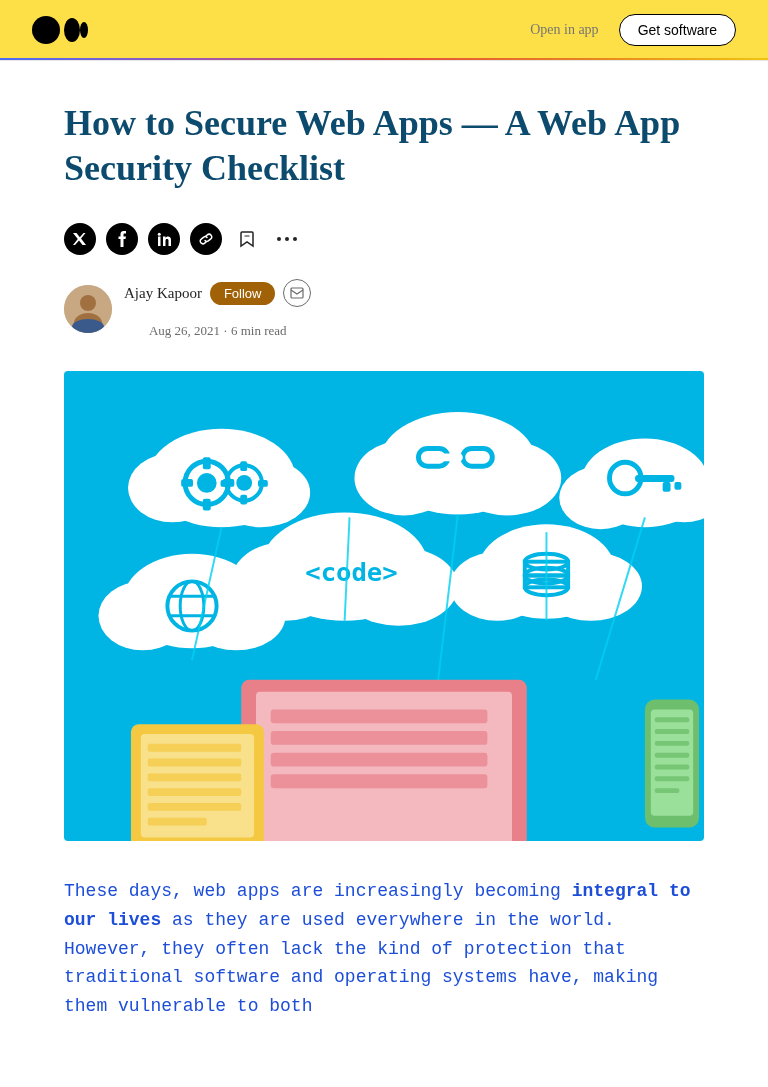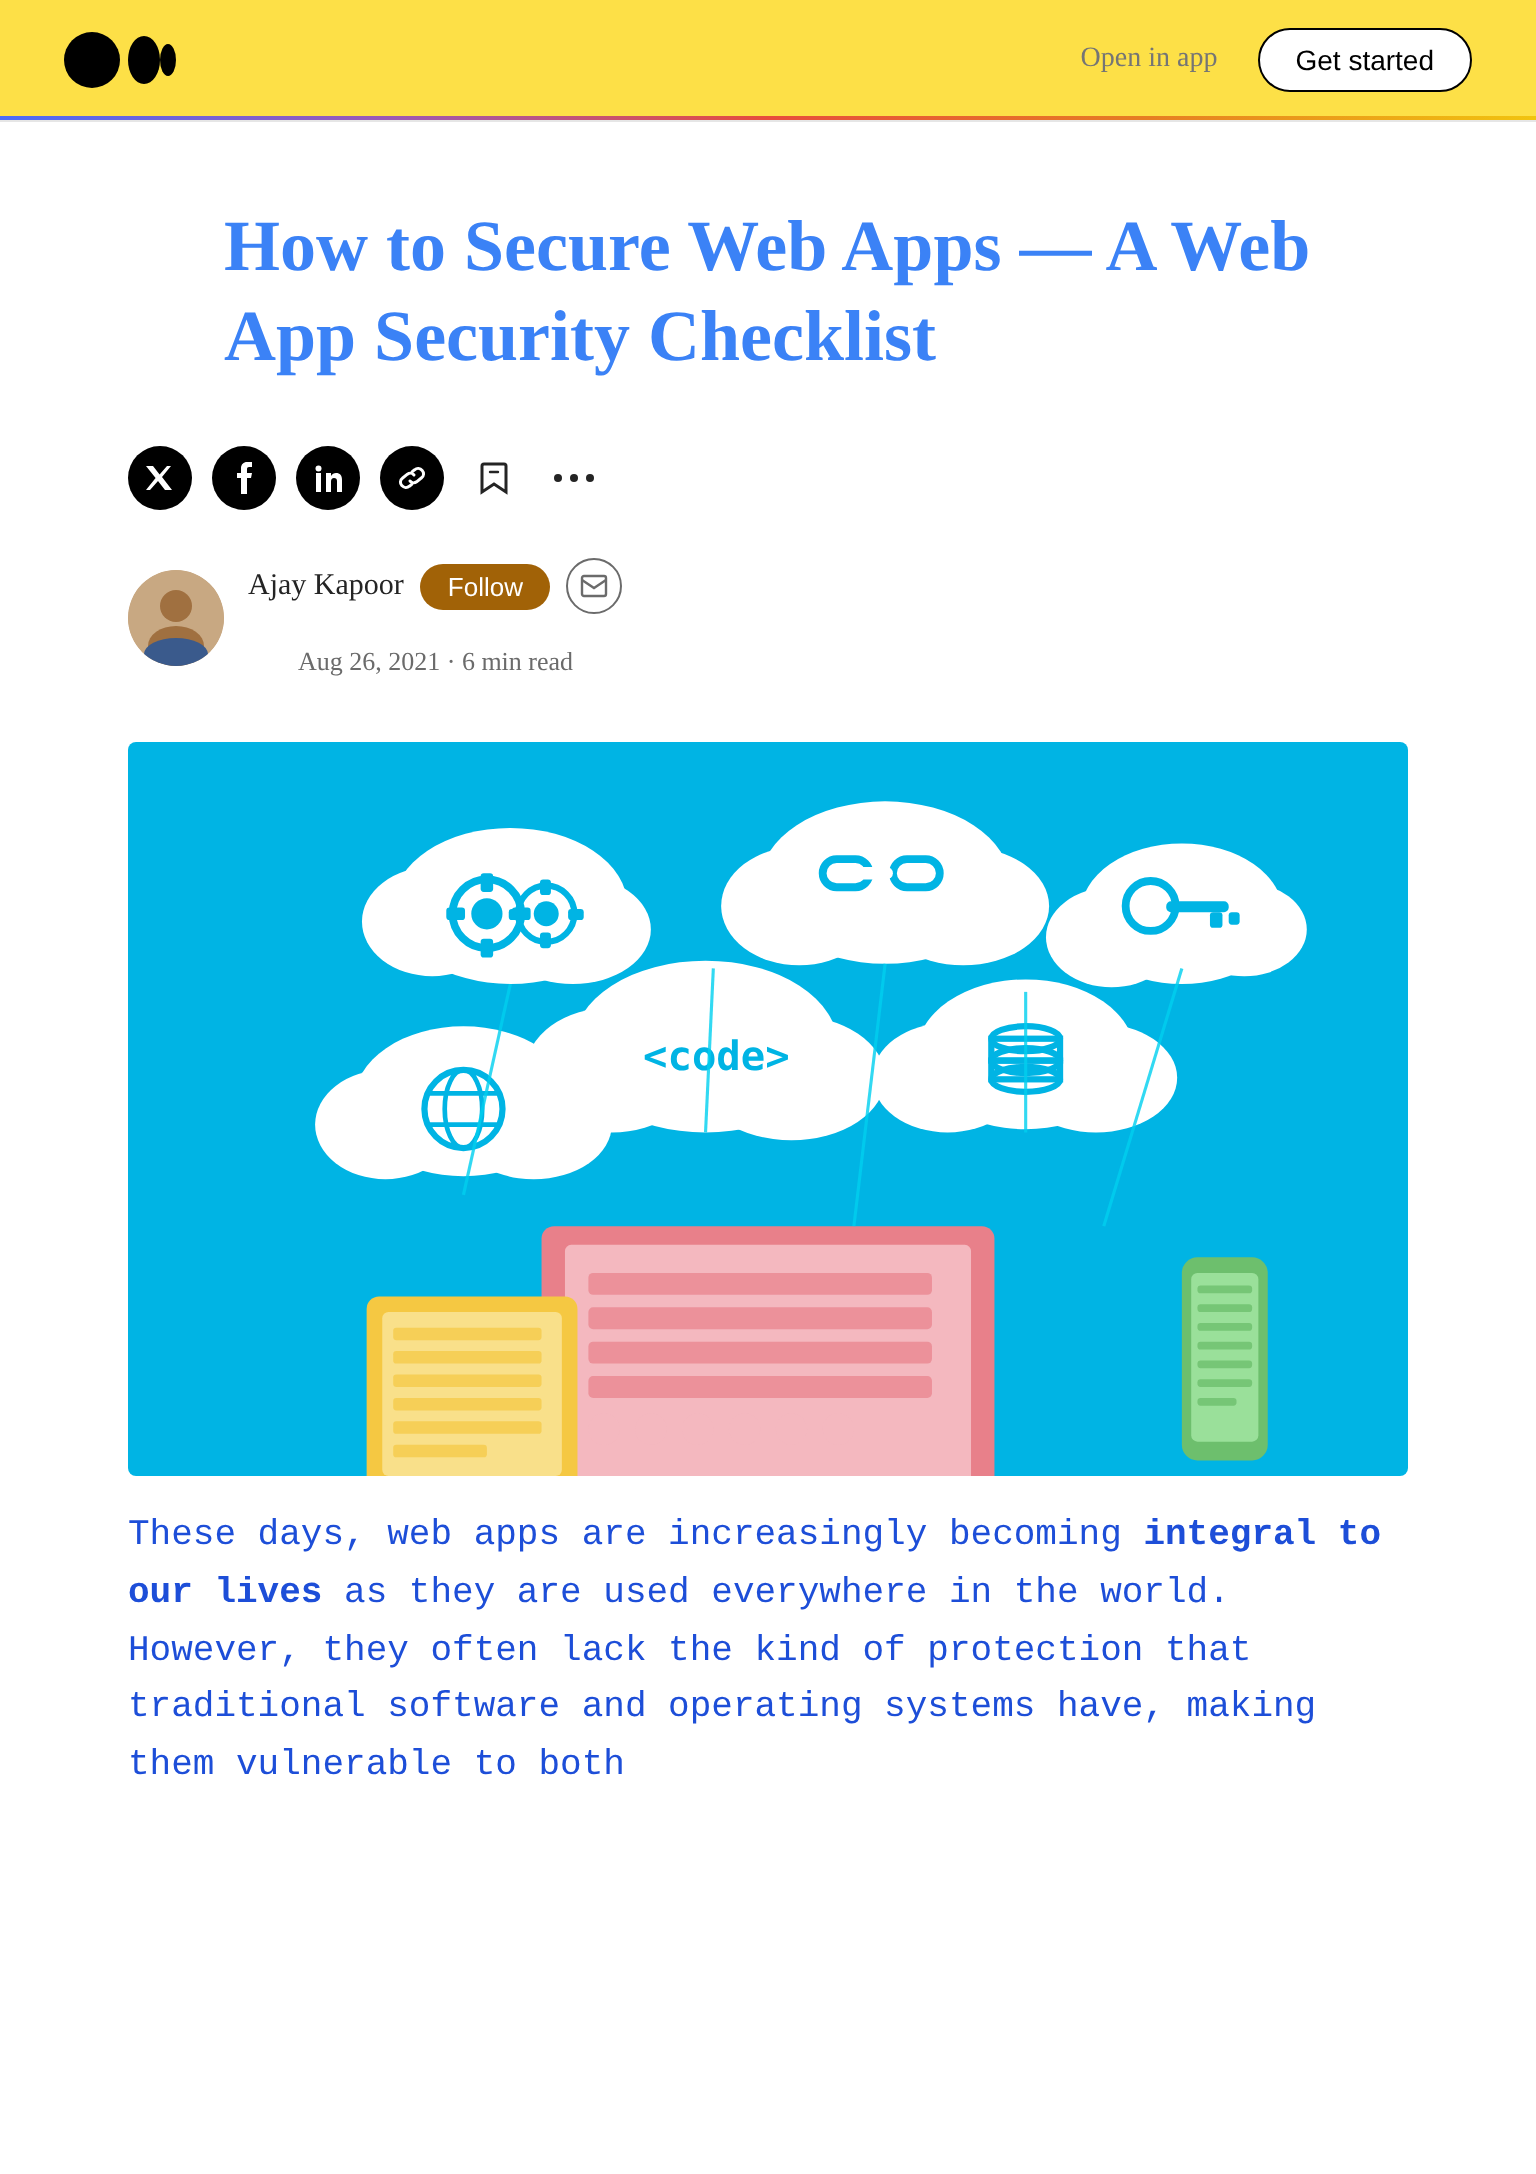--- a/index.html
+++ b/index.html
@@ -64,23 +64,22 @@
       margin: 0 auto;
       padding: 40px 20px 40px;
     }
 
     
     .article-title {
       font-family: Georgia, 'Times New Roman', serif;
       font-size: 36px;
       font-weight: 700;
       line-height: 1.25;
-      color: #3b82f6;
+      color: #0c4a6e;
       margin-bottom: 32px;
-      margin-left: 48px;
     }
 
     
     .share-row {
       display: flex;
       align-items: center;
       gap: 10px;
       margin-bottom: 24px;
     }
     .share-icon {
@@ -171,24 +170,24 @@
     }
     .article-meta {
       font-size: 13px;
       color: #6b6b6b;
       text-align: center;
     }
 
     
     .hero-image {
       width: 100%;
-      height: 367px;
+      height: 470px;
       background: #00b4e4;
       border-radius: 4px;
-      margin-bottom: 16px;
+      margin-bottom: 36px;
       overflow: hidden;
       position: relative;
     }
 
     
     .article-body {
       font-family: Liberation Mono, monospace;
       font-size: 18px;
       line-height: 1.6;
       color: #1d4ed8;
@@ -204,21 +203,21 @@
 
       <svg width="56" height="32" viewBox="0 0 56 32" fill="none" xmlns="http://www.w3.org/2000/svg">
         <ellipse cx="14" cy="16" rx="14" ry="14" fill="#000"></ellipse>
         <ellipse cx="40" cy="16" rx="8" ry="12" fill="#000"></ellipse>
         <ellipse cx="52" cy="16" rx="4" ry="8" fill="#000"></ellipse>
       </svg>
     </div>
   </div>
   <div class="navbar-right">
     <a class="open-in-app" href="#">Open in app</a>
-    <button class="get-started-btn">Get started</button>
+    <button class="get-started-btn">Get software</button>
   </div>
   <div class="navbar-underline"></div>
 </nav>
 
 <main class="content">
 
   <h1 class="article-title">How to Secure Web Apps — A Web App Security Checklist</h1>
 
   <div class="share-row">
     <div class="share-icon twitter">

